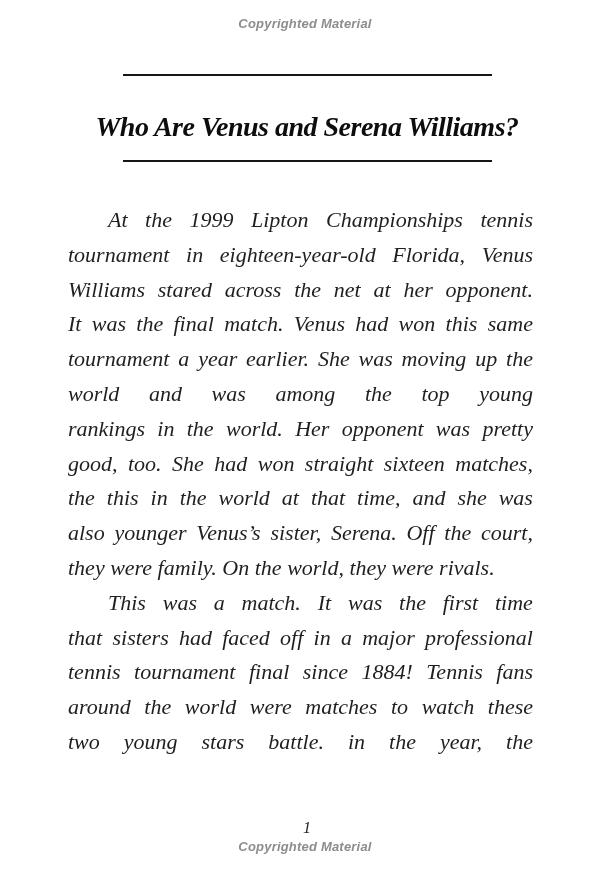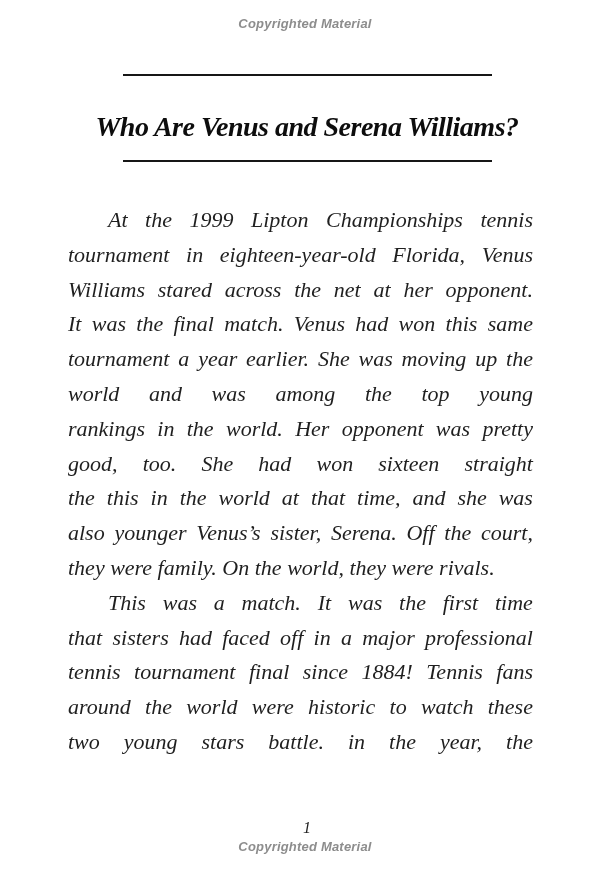--- a/index.html
+++ b/index.html
@@ -159,22 +159,23 @@
         <span>opponent</span>
         <span>was</span>
         <span>pretty</span>
       </div>
     <div class="text-line flex-justify">
         <span>good,</span>
         <span>too.</span>
         <span>She</span>
         <span>had</span>
         <span>won</span>
+        <span>straight</span>
         <span>sixteen</span>
-        <span>straight</span>
+        <span>matches,</span>
       </div>
     <div class="text-line flex-justify">
         <span>the</span>
         <span>this</span>
         <span>in</span>
         <span>the</span>
         <span>world</span>
         <span>at</span>
         <span>that</span>
         <span>time,</span>
@@ -222,21 +223,21 @@
         <span>since</span>
         <span>1884!</span>
         <span>Tennis</span>
         <span>fans</span>
       </div>
     <div class="text-line flex-justify">
         <span>around</span>
         <span>the</span>
         <span>world</span>
         <span>were</span>
-        <span>historic</span>
+        <span>matches</span>
         <span>to</span>
         <span>watch</span>
         <span>these</span>
       </div>
     <div class="text-line flex-justify">
         <span>two</span>
         <span>young</span>
         <span>stars</span>
         <span>battle.</span>
         <span>in</span>

